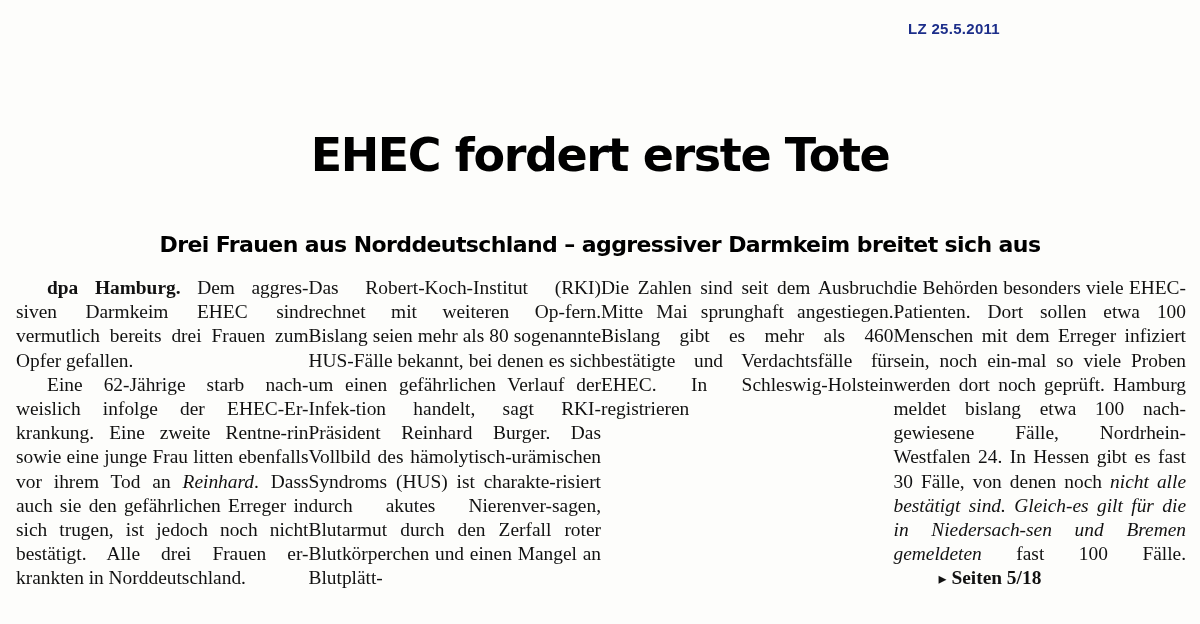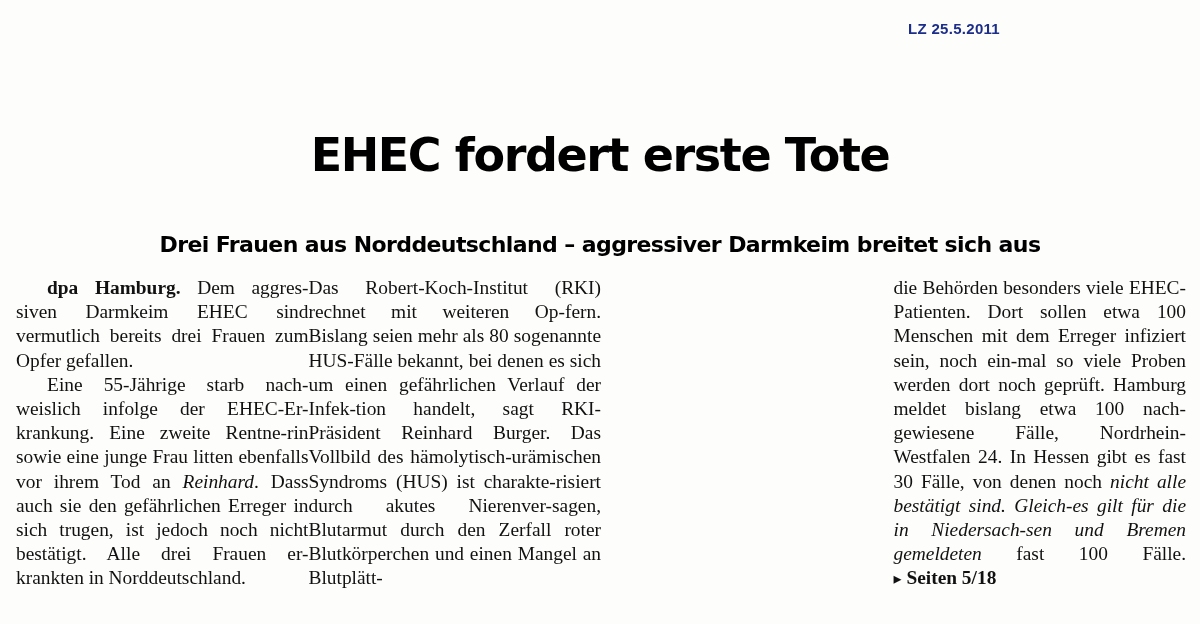--- a/index.html
+++ b/index.html
@@ -101,45 +101,47 @@
   }
   .bold {
     font-weight: bold;
   }
   .pointer {
     font-size: 16px;
     letter-spacing: 0;
   }
   .ref {
     white-space: nowrap;
+    margin-left: 45px;
   }
 </style>
 </head>
 <body>
 
 <div class="page">
 
   <div class="source-stamp">LZ 25.5.2011</div>
 
   <h1 class="headline">EHEC fordert erste Tote</h1>
 
   <h2 class="subheadline">Drei Frauen aus Norddeutschland – aggressiver Darmkeim breitet sich aus</h2>
 
   <div class="columns">
 
     <div class="column col-1">
       <p><span class="lead-loc">dpa</span> <span class="lead-loc">Hamburg.</span><span> Dem aggres-siven Darmkeim EHEC sind vermutlich bereits drei Frauen zum Opfer gefallen.</span></p>
-      <p><span>Eine 55-Jährige starb nach-weislich infolge der EHEC-Er-krankung. Eine zweite Rentne-rin sowie eine junge Frau litten ebenfalls vor ihrem Tod an </span><span class="ital">Reinhard</span><span>. Dass auch sie den gefährlichen Erreger in sich trugen, ist jedoch noch nicht bestätigt. Alle drei Frauen er-krankten in Norddeutschland.</span></p>
+      <p><span>Eine 62-Jährige starb nach-weislich infolge der EHEC-Er-krankung. Eine zweite Rentne-rin sowie eine junge Frau litten ebenfalls vor ihrem Tod an </span><span class="ital">Reinhard</span><span>. Dass auch sie den gefährlichen Erreger in sich trugen, ist jedoch noch nicht bestätigt. Alle drei Frauen er-krankten in Norddeutschland.</span></p>
     </div>
 
     <div class="column col-2">
       <p>Das Robert-Koch-Institut (RKI) rechnet mit weiteren Op-fern. Bislang seien mehr als 80 sogenannte HUS-Fälle bekannt, bei denen es sich um einen gefährlichen Verlauf der Infek-tion handelt, sagt RKI-Präsident Reinhard Burger. Das Vollbild des hämolytisch-urämischen Syndroms (HUS) ist charakte-risiert durch akutes Nierenver-sagen, Blutarmut durch den Zerfall roter Blutkörperchen und einen Mangel an Blutplätt-</p>
     </div>
 
     <div class="column col-3">
+      <p>Die Zahlen sind seit dem Ausbruch Mitte Mai sprunghaft angestiegen. Bislang gibt es mehr als 460 bestätigte und Verdachtsfälle für EHEC. In Schleswig-Holstein registrieren</p>
     </div>
 
     <div class="column col-4">
       <p><span>die Behörden besonders viele EHEC-Patienten. Dort sollen etwa 100 Menschen mit dem Erreger infiziert sein, noch ein-mal so viele Proben werden dort noch geprüft. Hamburg meldet bislang etwa 100 nach-gewiesene Fälle, Nordrhein-Westfalen 24. In Hessen gibt es fast 30 Fälle, von denen noch </span><span class="ital">nicht alle bestätigt sind. Gleich-es gilt für die in Niedersach-sen und Bremen gemeldeten</span><span> fast 100 Fälle.</span> <span class="ref"><span class="pointer">▸</span> <span class="bold">Seiten 5/18</span></span></p>
     </div>
 
   </div>
 </div>
 
 </body></html>

